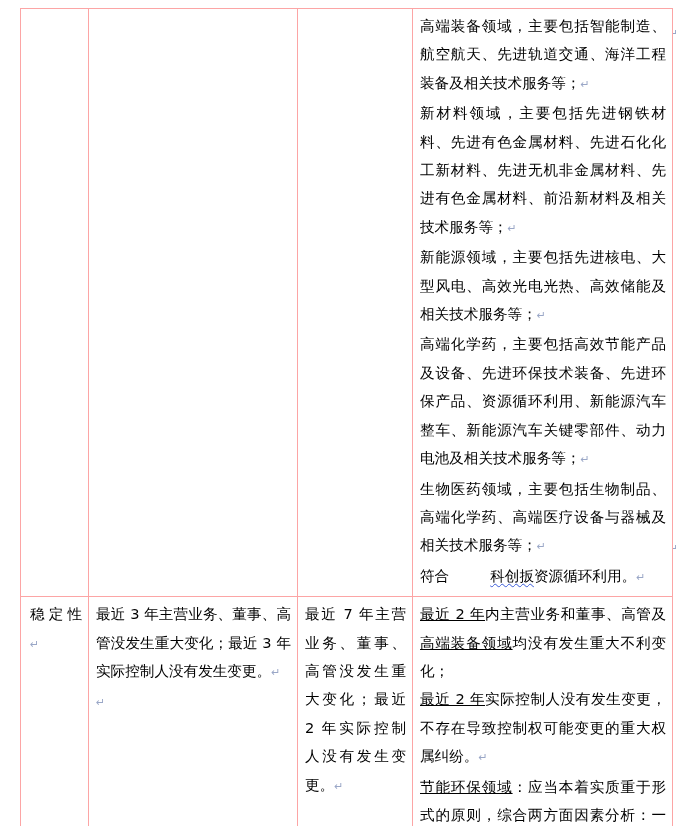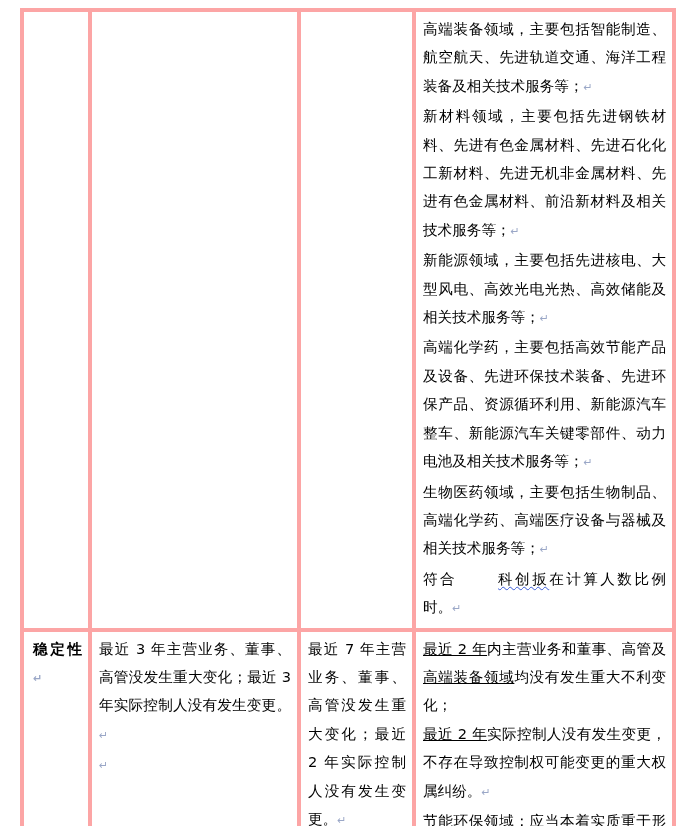--- a/index.html
+++ b/index.html
@@ -49,21 +49,21 @@
   table.doc-table {
     position: absolute;
     left: 20px;
     top: 8px;
     width: 652px;
     border-collapse: collapse;
     table-layout: fixed;
   }
 
   table.doc-table td {
-    border: 4px solid #fca5a5;
+    border: 1px solid #fca5a5;
     vertical-align: top;
     padding: 0;
     background: #ffffff;
   }
 
   
   col.c1 { width: 68px; }
   col.c2 { width: 209px; }
   col.c3 { width: 115px; }
   col.c4 { width: 260px; }
@@ -83,21 +83,20 @@
     padding: 0;
     text-indent: 0;
   }
 
   
   td.label-cell {
     vertical-align: middle;
   }
   td.label-cell .cellbody {
     padding-left: 9px;
-    font-weight: bold;
   }
 
   .bu {
     font-weight: normal;
     text-decoration: underline;
     text-underline-offset: 1px;
   }
 
   
   .spell {
@@ -142,21 +141,21 @@
           <td>
             <div class="cellbody"></div>
           </td>
           <td>
             <div class="cellbody">
               <p><span>高端装备领域，主要包括智能制造、航空航天、先进轨道交通、海洋工程装备及相关技术服务等；</span><span class="pilcrow">↵</span></p>
               <p><span>新材料领域，主要包括先进钢铁材料、先进有色金属材料、先进石化化工新材料、先进无机非金属材料、先进有色金属材料、前沿新材料及相关技术服务等；</span><span class="pilcrow">↵</span></p>
               <p><span>新能源领域，主要包括先进核电、大型风电、高效光电光热、高效储能及相关技术服务等；</span><span class="pilcrow">↵</span></p>
               <p><span>高端化学药，主要包括高效节能产品及设备、先进环保技术装备、先进环保产品、资源循环利用、新能源汽车整车、新能源汽车关键零部件、动力电池及相关技术服务等；</span><span class="pilcrow">↵</span></p>
               <p><span>生物医药领域，主要包括生物制品、高端化学药、高端医疗设备与器械及相关技术服务等；</span><span class="pilcrow">↵</span></p>
-              <p><span>符合</span><span class="spell">科创扳</span><span>在计算人数比例时。</span><span class="pilcrow">↵</span></p>
+              <p><span>符合</span><span class="spell">科创扳</span><span>资源循环利用。</span><span class="pilcrow">↵</span></p>
             </div>
           </td>
         </tr>
         <tr>
           <td class="label-cell">
             <div class="cellbody">
               <p><span>稳定性</span><span class="pilcrow">↵</span></p>
             </div>
           </td>
           <td>

